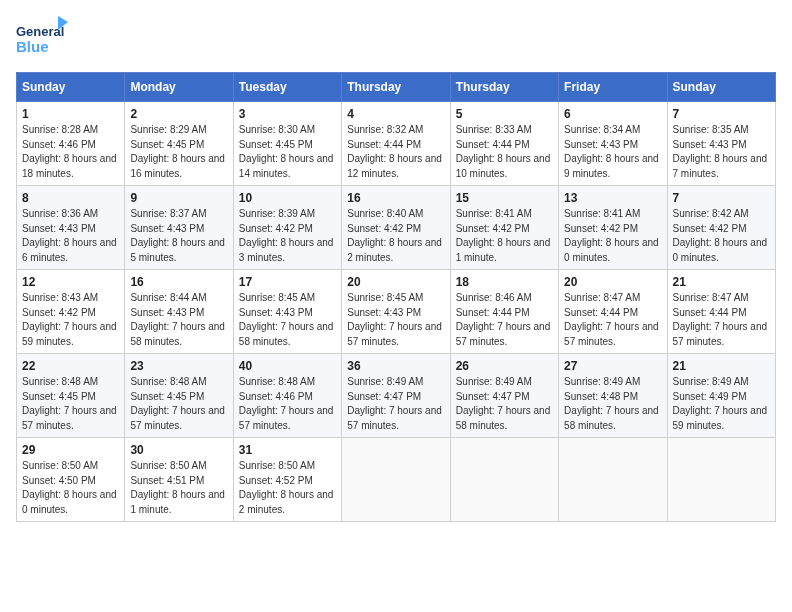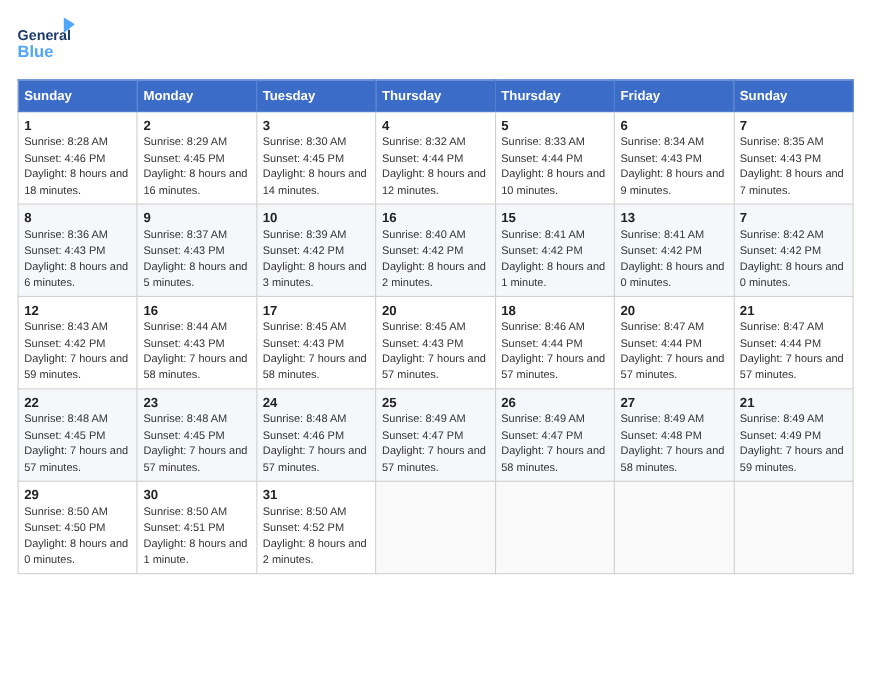--- a/index.html
+++ b/index.html
@@ -201,25 +201,25 @@
       <tr>
         <td>
           <span class="day-num">22</span>
           <span class="day-detail">Sunrise: 8:48 AM<br>Sunset: 4:45 PM<br>Daylight: 7 hours and 57 minutes.</span>
         </td>
         <td>
           <span class="day-num">23</span>
           <span class="day-detail">Sunrise: 8:48 AM<br>Sunset: 4:45 PM<br>Daylight: 7 hours and 57 minutes.</span>
         </td>
         <td>
-          <span class="day-num">24</span>
+          <span class="day-num">40</span>
           <span class="day-detail">Sunrise: 8:48 AM<br>Sunset: 4:46 PM<br>Daylight: 7 hours and 57 minutes.</span>
         </td>
         <td>
-          <span class="day-num">25</span>
+          <span class="day-num">36</span>
           <span class="day-detail">Sunrise: 8:49 AM<br>Sunset: 4:47 PM<br>Daylight: 7 hours and 57 minutes.</span>
         </td>
         <td>
           <span class="day-num">26</span>
           <span class="day-detail">Sunrise: 8:49 AM<br>Sunset: 4:47 PM<br>Daylight: 7 hours and 58 minutes.</span>
         </td>
         <td>
           <span class="day-num">27</span>
           <span class="day-detail">Sunrise: 8:49 AM<br>Sunset: 4:48 PM<br>Daylight: 7 hours and 58 minutes.</span>
         </td>

